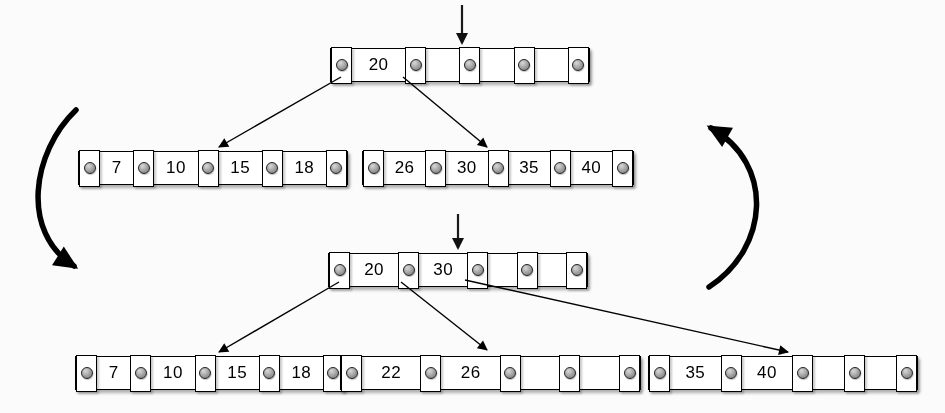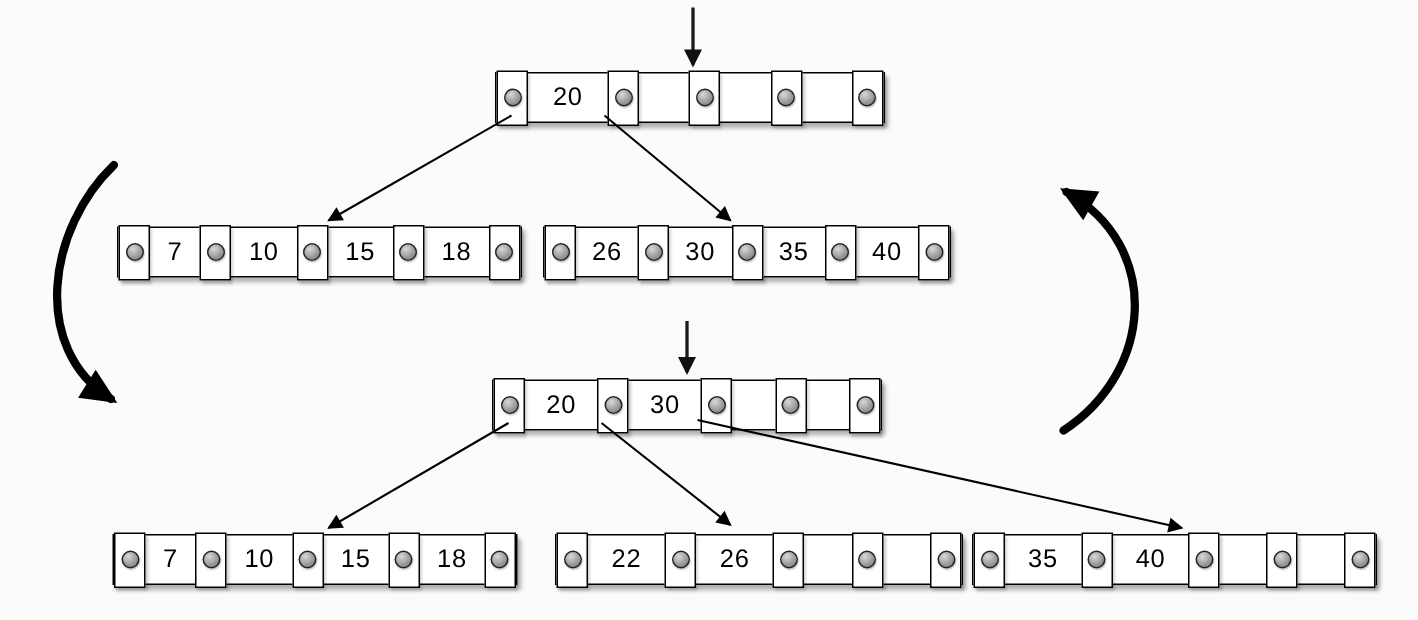--- a/index.html
+++ b/index.html
@@ -220,21 +220,21 @@
         <span class="dot"></span>
       </div>
     <div class="cell key">
         <span>18</span>
       </div>
     <div class="cell ptr">
         <span class="dot"></span>
       </div>
   </div>
 
-  <div class="node" style="left:370px;top:356px;width:272px;">
+  <div class="node" style="left:340px;top:356px;width:301px;">
     <div class="cell ptr">
         <span class="dot"></span>
       </div>
     <div class="cell key">
         <span>22</span>
       </div>
     <div class="cell ptr">
         <span class="dot"></span>
       </div>
     <div class="cell key">

